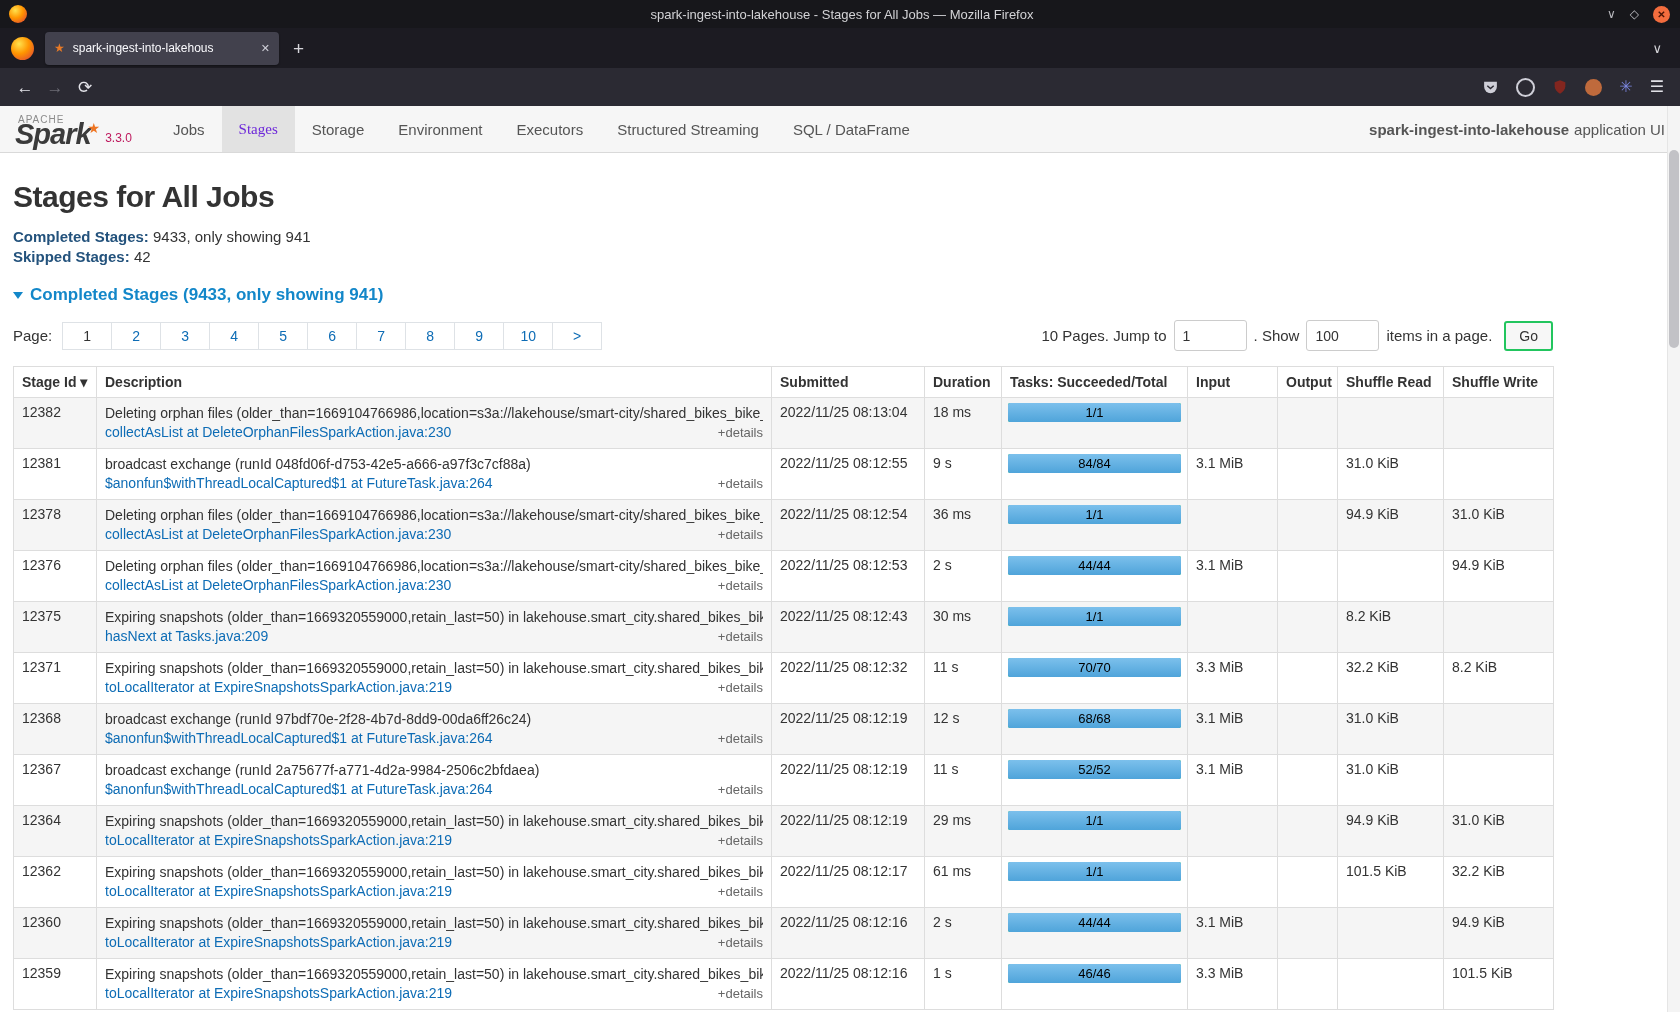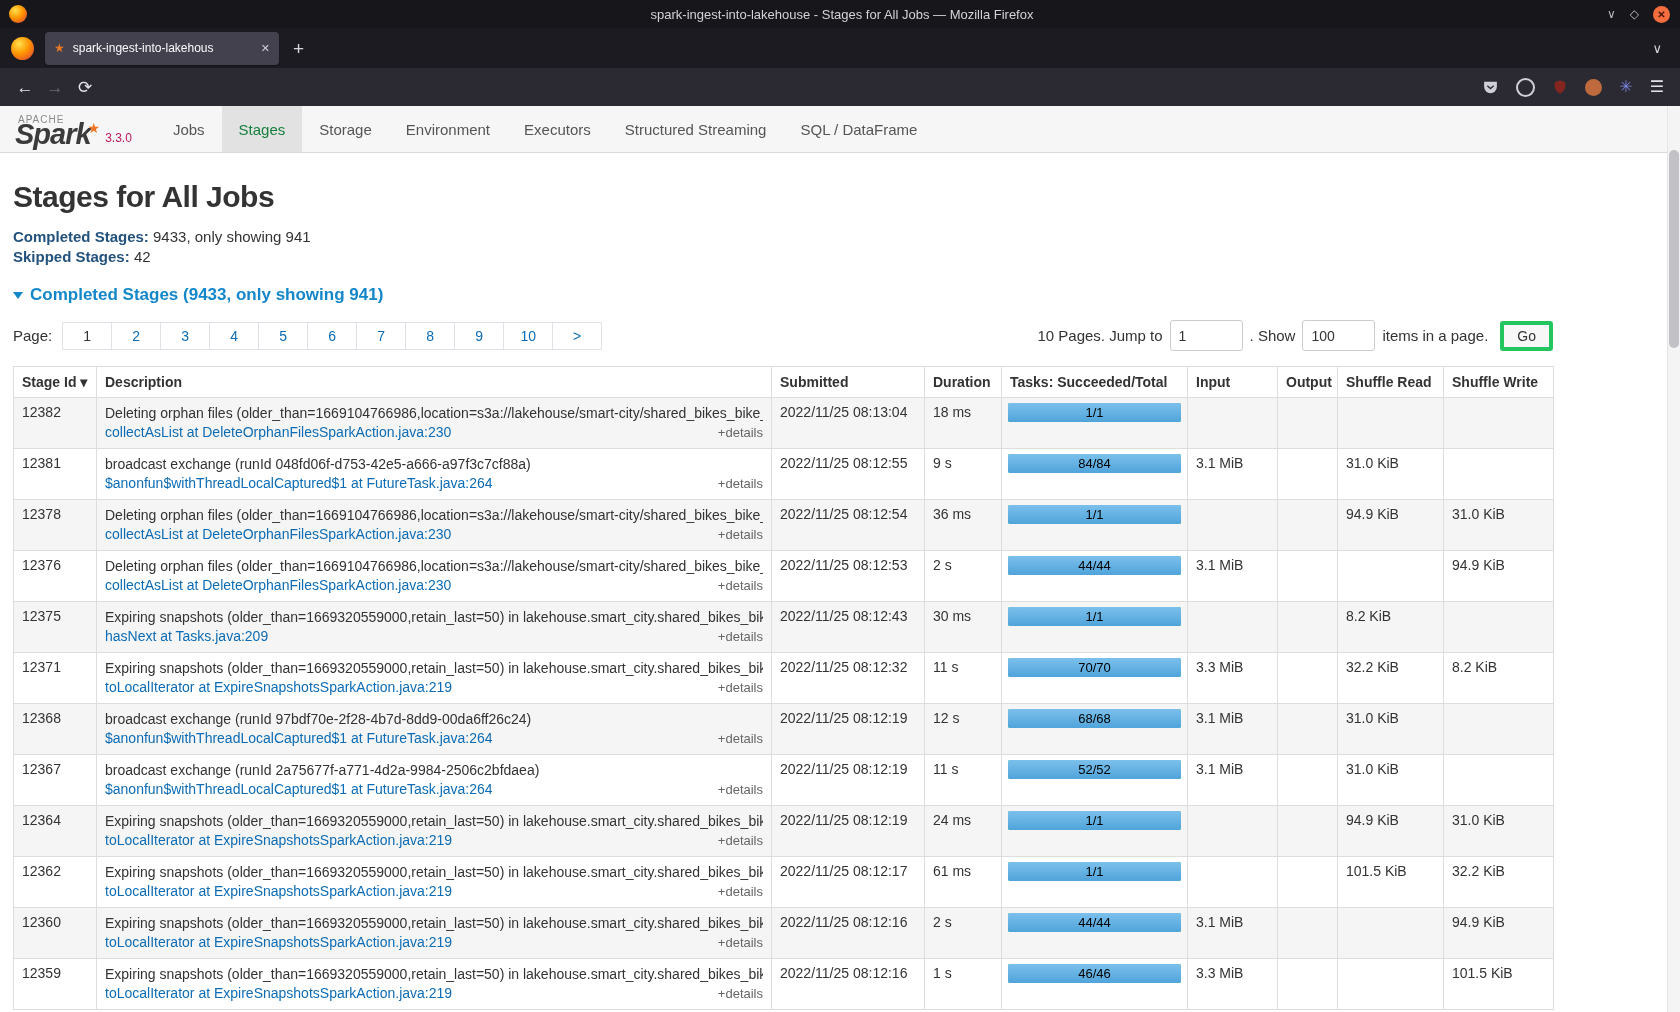--- a/index.html
+++ b/index.html
@@ -40,42 +40,42 @@
   
   .spark-header{height:46px;background:#f6f6f6;border-bottom:1px solid #d9d9d9;display:flex;align-items:stretch;}
   .logo-wrap{display:flex;align-items:flex-end;padding:0 0 3px 15px;}
   .logo-block{position:relative;line-height:1;padding-top:9px;}
   .apache-txt{position:absolute;top:4px;left:3px;font-size:10px;letter-spacing:1px;color:#8b8b8b;}
   .spark-word{font-size:29px;font-weight:bold;font-style:italic;color:#3b3b3b;letter-spacing:-1px;}
   .spark-star{color:#ee7624;font-size:14px;position:relative;top:-11px;left:-3px;}
   .version-txt{font-size:12px;color:#be185d;margin-left:2px;padding-bottom:4px;}
   .spark-nav{display:flex;align-items:stretch;margin-left:24px;}
   .nav-item{display:flex;align-items:center;padding:0 17px;font-size:15px;color:#555;}
-  .nav-item.active{background:#e2e2e2;color:#15803d;}
+  .nav-item.active{background:#e2e2e2;color:#6d28d9;font-family:Liberation Serif, serif;}
   .app-ui{margin-left:auto;display:flex;align-items:center;gap:5px;padding-right:15px;font-size:15px;color:#555;}
   .app-name{font-weight:bold;}
 
   
   .content{padding:0 13px;}
   .page-title{font-size:30px;font-weight:bold;color:#333;margin:27px 0 13px;letter-spacing:-0.5px;}
   .summary-line{font-size:15px;line-height:20px;color:#333;}
   .summary-label{font-weight:bold;color:#23527c;text-decoration:none;}
   .section-header{display:flex;align-items:center;gap:7px;margin:18px 0 15px;font-size:17px;font-weight:bold;color:#1387c9;}
   .tri-down{width:0;height:0;border-left:5px solid transparent;border-right:5px solid transparent;border-top:7px solid #1387c9;}
 
   
   .pagination-row{display:flex;align-items:center;width:1540px;margin:0 0 15px;}
   .page-label{font-size:15px;color:#333;margin-right:10px;}
   .page-btns{display:flex;}
   .page-btn{min-width:28px;padding:5px 10px;border:1px solid #dee2e6;margin-left:-1px;font-size:14px;color:#0d6cb5;text-align:center;background:#fff;}
   .page-btn:first-child{margin-left:0;}
   .page-btn.current{color:#333;}
   .pager-right{margin-left:auto;display:flex;align-items:center;gap:7px;font-size:15px;color:#333;justify-content:center;}
   .pager-input{width:55px;height:29px;border:1px solid #ccc;border-radius:3px;padding:0 8px;font-size:14px;font-family:inherit;color:#333;}
-  .go-btn{height:30px;padding:0 13px;border:4px solid #22c55e;border-radius:3px;background:#f7f7f7;font-size:14px;color:#333;margin-left:5px;font-family:inherit;}
+  .go-btn{height:30px;padding:0 13px;border:2px solid #22c55e;border-radius:3px;background:#f7f7f7;font-size:14px;color:#333;margin-left:5px;font-family:inherit;}
 
   
   .stages-table{width:1540px;border-collapse:collapse;table-layout:fixed;}
   .stages-table th,.stages-table td{border:1px solid #dddddd;text-align:left;vertical-align:top;font-size:14px;color:#333;}
   .stages-table th{padding:7px 8px;font-weight:bold;overflow:hidden;white-space:nowrap;}
   .stages-table td{padding:6px 8px;overflow:hidden;}
   tr.odd{background:#f5f5f5;}
   .desc-line1{white-space:nowrap;overflow:hidden;line-height:19px;}
   .desc-line2{display:flex;align-items:flex-end;justify-content:space-between;line-height:19px;}
   .desc-link{color:#0d6cb5;text-decoration:none;white-space:nowrap;overflow:hidden;}
@@ -147,20 +147,24 @@
   </div>
   <div class="spark-nav">
       <div class="nav-item">Jobs</div>
       <div class="nav-item active">Stages</div>
       <div class="nav-item">Storage</div>
       <div class="nav-item">Environment</div>
       <div class="nav-item">Executors</div>
       <div class="nav-item">Structured Streaming</div>
       <div class="nav-item">SQL / DataFrame</div>
     </div>
+  <div class="app-ui">
+    <span class="app-name">spark-ingest-into-lakehouse</span>
+    <span>application UI</span>
+  </div>
 </div>
 
 <div class="content">
   <div class="page-title">Stages for All Jobs</div>
 
   <div class="summary-line">
     <a href="#" class="summary-label">Completed Stages:</a>
     <span>9433, only showing 941</span>
   </div>
   <div class="summary-line">
@@ -403,21 +407,21 @@
         <tr class="odd">
           <td>12364</td>
           <td>
             <div class="desc-line1">Expiring snapshots (older_than=1669320559000,retain_last=50) in lakehouse.smart_city.shared_bikes_bike_sta…</div>
             <div class="desc-line2">
               <a class="desc-link" href="#">toLocalIterator at ExpireSnapshotsSparkAction.java:219</a>
               <span class="details-btn">+details</span>
             </div>
           </td>
           <td>2022/11/25 08:12:19</td>
-          <td>24 ms</td>
+          <td>29 ms</td>
           <td class="cell-tasks">
             <div class="progress">
               <div class="progress-fill" style="width: 100%;"></div>
               <div class="progress-text">1/1</div>
             </div>
           </td>
           <td></td>
           <td></td>
           <td>94.9 KiB</td>
           <td>31.0 KiB</td>

